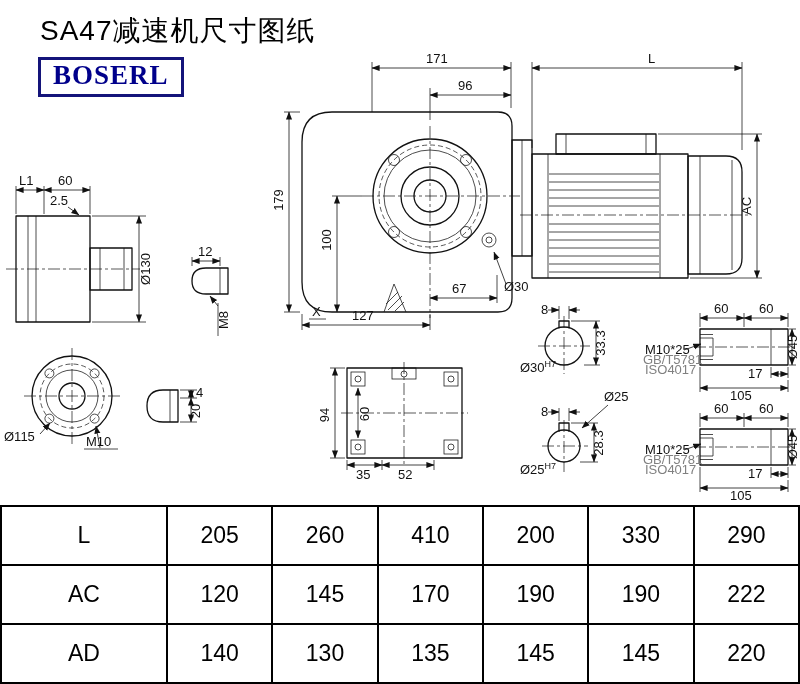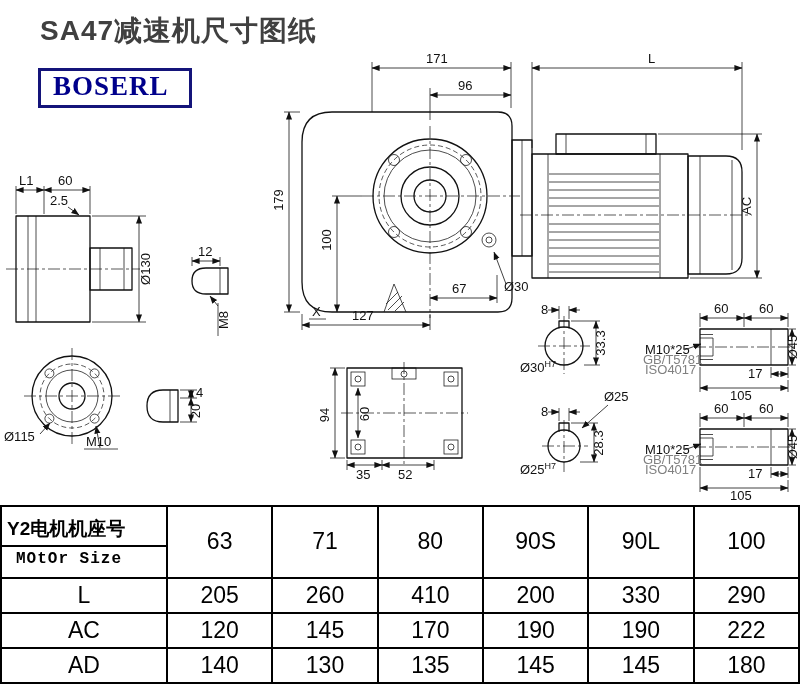--- a/index.html
+++ b/index.html
@@ -1,18 +1,18 @@
 <!DOCTYPE html>
 <html><head>
 <meta charset="utf-8">
 <style>
   html,body{margin:0;padding:0;background:#fff;}
   .page{position:relative;width:800px;height:684px;background:#fff;font-family:"Liberation Sans",sans-serif;overflow:hidden;}
-  .title{position:absolute;left:40px;top:12px;font-size:28px;font-weight:bold;color:#404040;letter-spacing:1px;white-space:nowrap;}
-  .logo{position:absolute;left:38px;top:68px;border:3px solid #14147a;padding:0 20px 3px 12px;background:#fff;}
+  .title{position:absolute;left:40px;top:12px;font-size:28px;font-weight:normal;color:#000000;letter-spacing:1px;white-space:nowrap;}
+  .logo{position:absolute;left:38px;top:57px;border:3px solid #14147a;padding:0 12px 3px 12px;background:#fff;}
   .logo span{font-family:"Liberation Serif",serif;font-size:27px;font-weight:bold;color:#00008b;letter-spacing:1px;}
   svg.drawing{position:absolute;left:0;top:0;}
   svg .o{fill:none;stroke:#111;stroke-width:1.3;stroke-linejoin:round;}
   svg .t{fill:none;stroke:#111;stroke-width:0.75;}
   svg .d{fill:none;stroke:#111;stroke-width:0.8;}
   svg .c{fill:none;stroke:#111;stroke-width:0.7;stroke-dasharray:12 3 3 3;}
   svg .h{fill:none;stroke:#111;stroke-width:0.7;stroke-dasharray:5 3;}
   svg text{font-family:"Liberation Sans",sans-serif;fill:#111;font-size:13px;}
   svg text.gray{fill:#808080;}
   table.size-table{position:absolute;left:0;top:505px;width:800px;height:179px;border-collapse:collapse;table-layout:fixed;background:#fff;}
@@ -322,32 +322,20 @@
     <line class="d" x1="792" y1="429" x2="792" y2="465" marker-start="url(#ar)" marker-end="url(#ar)"></line>
     <text transform="rotate(-90 797 447)" x="797" y="447" text-anchor="middle" font-size="10">Ø45</text>
   </g>
 </svg>
 
 <div class="title">SA47减速机尺寸图纸</div>
 <div class="logo"><span>BOSERL</span></div>
 
 <table class="size-table">
   <tbody>
-        <tr>
-    <td class="hd">
-      <span class="cn">Y2电机机座号</span>
-      <span class="en">MOtOr Size</span>
-    </td>
-    <td>63</td>
-    <td>71</td>
-    <td>80</td>
-    <td>90S</td>
-    <td>90L</td>
-    <td>100</td>
-  </tr>
   <tr>
     <td class="hd">L</td>
     <td>205</td>
     <td>260</td>
     <td>410</td>
     <td>200</td>
     <td>330</td>
     <td>290</td>
   </tr>
   <tr>
@@ -359,18 +347,18 @@
     <td>190</td>
     <td>222</td>
   </tr>
   <tr>
     <td class="hd">AD</td>
     <td>140</td>
     <td>130</td>
     <td>135</td>
     <td>145</td>
     <td>145</td>
-    <td>180</td>
+    <td>220</td>
   </tr>
 </tbody>
     </table>
 
 </div>
 
 </body></html>

